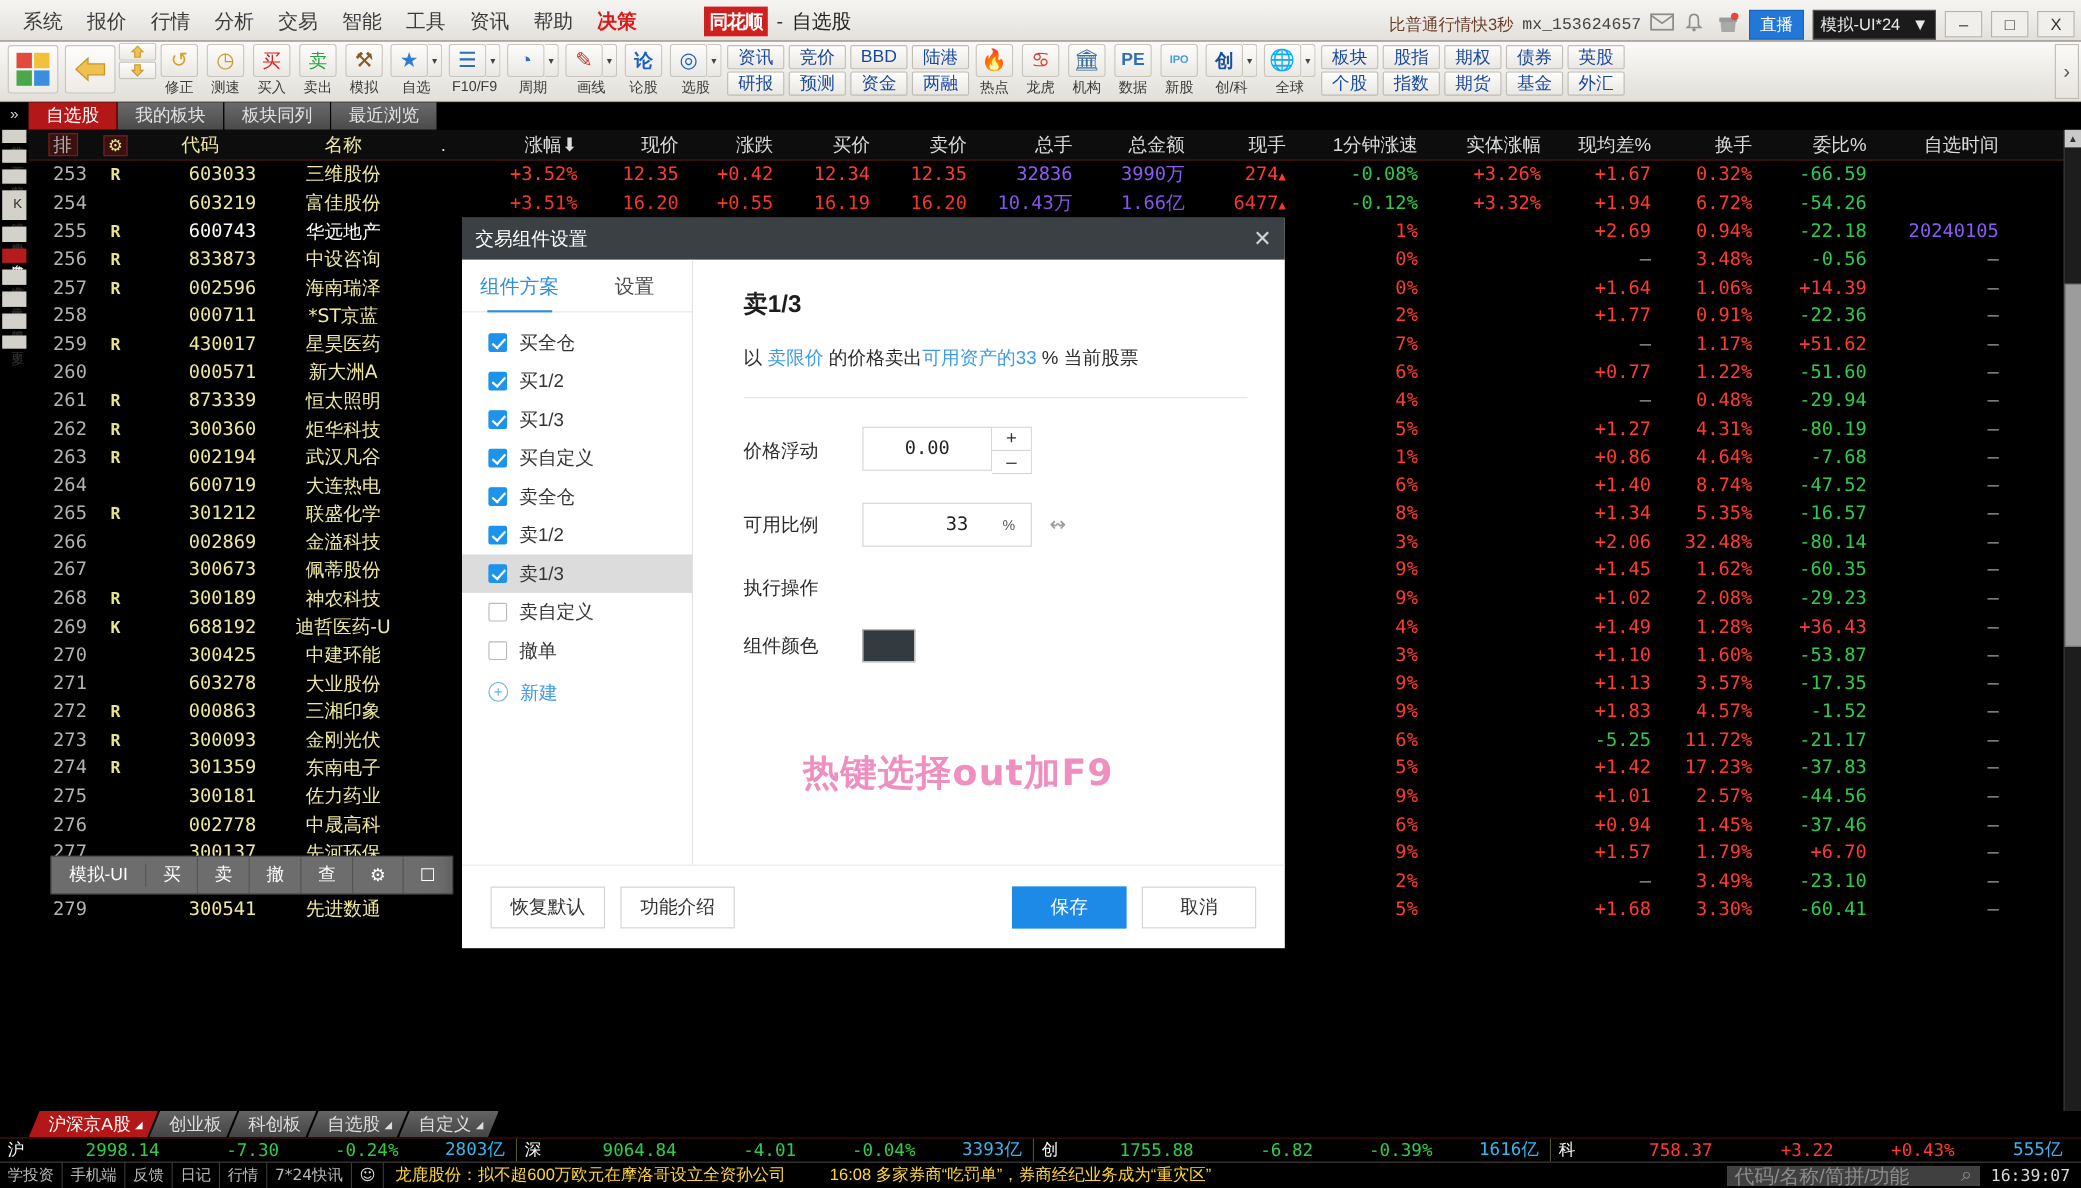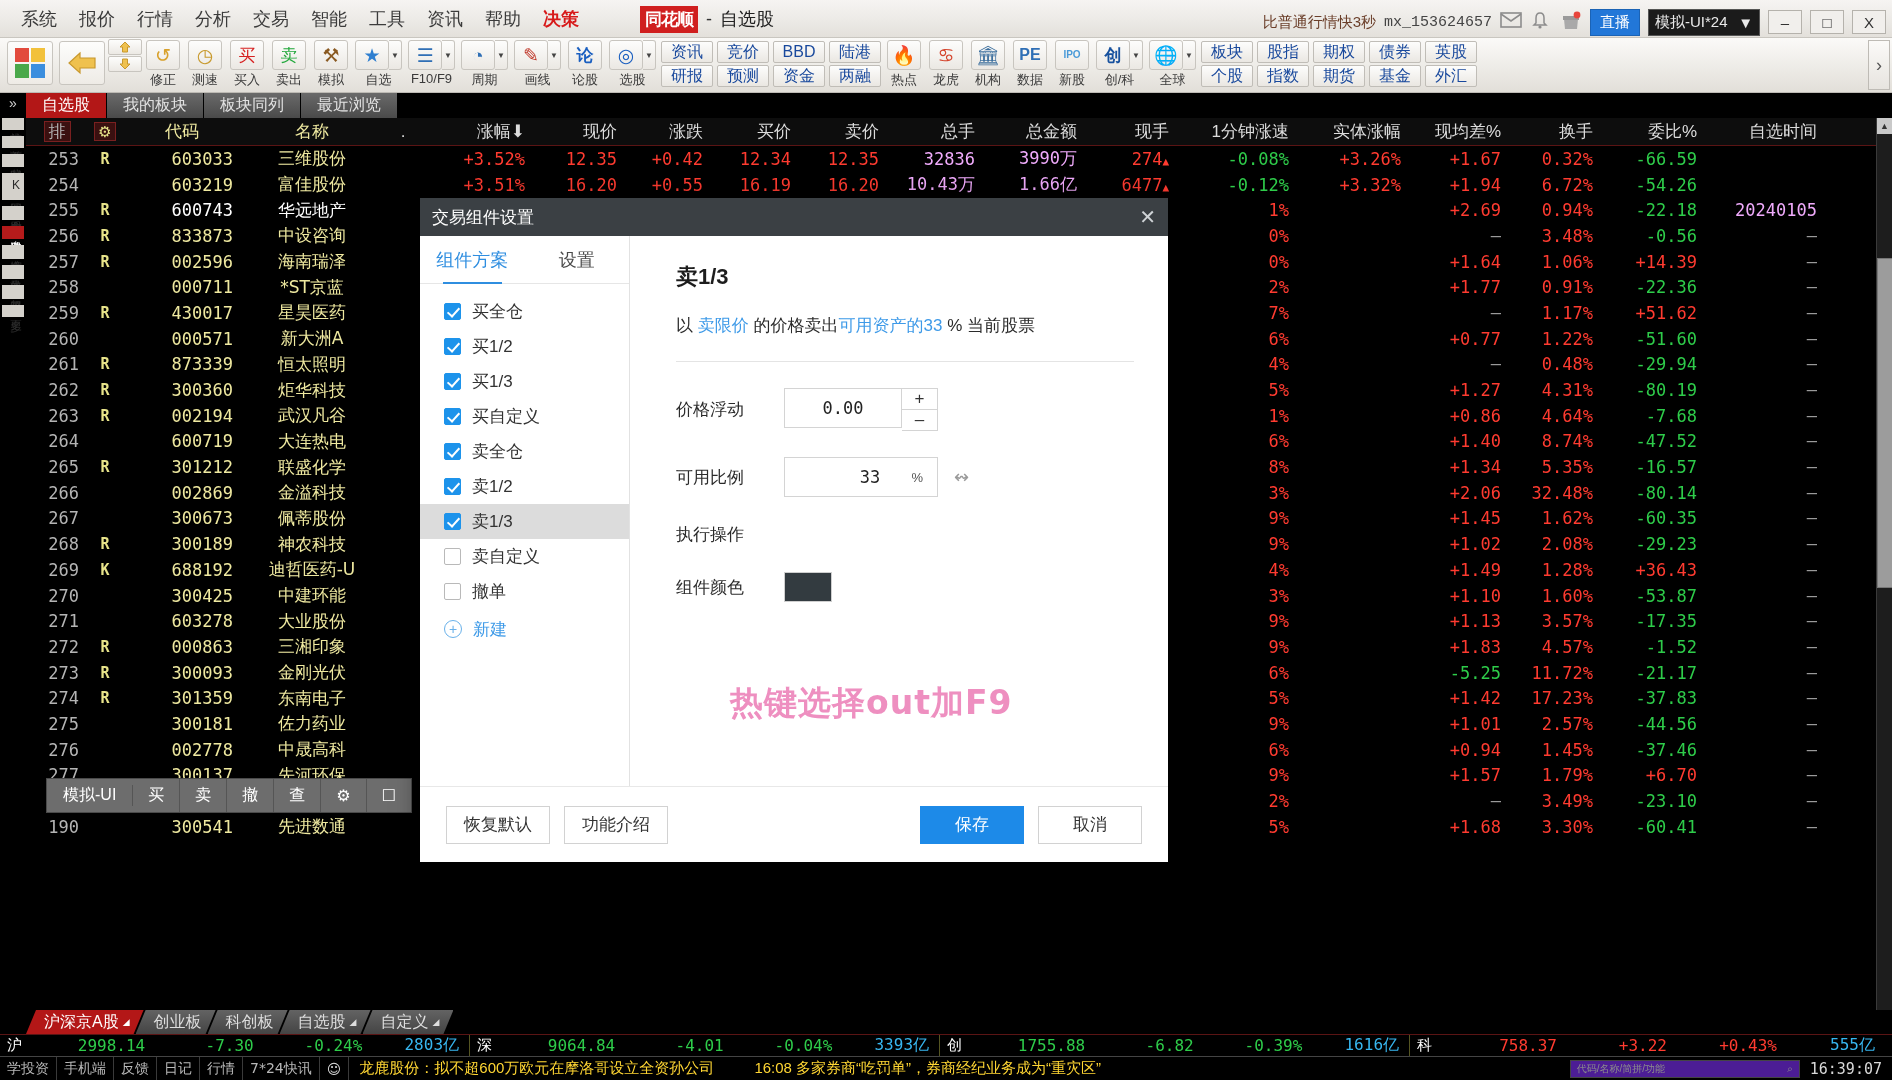--- a/index.html
+++ b/index.html
@@ -164,21 +164,21 @@
   .c-amt    { width: 102px; }
   .c-now    { width: 92px; }
   .c-spd    { width: 120px; }
   .c-body   { width: 112px; }
   .c-diff   { width: 100px; }
   .c-turn   { width: 92px; }
   .c-ratio  { width: 104px; }
   .c-addt   { width: 120px; }
   .up    { color: #ff3b30; }
   .down  { color: #2ecc4a; }
-  .white { color: #f0abfc; }
+  .white { color: #8b5cf6; }
   .gray  { color: #9a9a9a; }
   .trow .c-name.white { color: #ffffff; }
   .c-code.white { color: #ffffff; }
 
   
   .vscroll {
     position: absolute; right: 0; top: 118px; bottom: 46px; width: 16px;
     background: #1d1d1d; border-left: 1px solid #3a3a3a;
   }
   .vs-btn { height: 16px; background: #c9c9c9; display:flex; align-items:center; justify-content:center; font-size:9px; color:#333;}
@@ -224,22 +224,22 @@
   .statusbar {
     position: absolute; left: 0; bottom: 0; width: 100%; height: 24px;
     background: #000; border-top: 1px solid #444;
     display: flex; align-items: center; font-size: 14px; color: #b8b8b8;
   }
   .st-item { padding: 0 7px; border-right: 1px solid #3a3a3a; height: 100%;
     display: flex; align-items: center; font-family: "DejaVu Sans", sans-serif; }
   .st-news { color: #ffd633; padding-left: 10px; font-size: 15px; }
   .st-news2 { color: #ffd633; padding-left: 40px; font-size: 15px; }
   .st-search {
-    margin-left: auto; width: 230px; height: 18px; background: #4c1d95;
-    border: 1px solid #444; color: #8c8c8c; font-size: 10px;
+    margin-left: auto; width: 230px; height: 18px; background: #404040;
+    border: 1px solid #444; color: #8c8c8c; font-size: 18px;
     display: flex; align-items: center; padding: 0 6px; justify-content: space-between;
   }
   .st-clock { color: #d8d8d8; font-size: 15px; padding: 0 10px;
     font-family: "DejaVu Sans Mono", monospace; }
 
   
   .overlay-dialog {
     position: absolute; left: 420px; top: 198px; width: 748px; height: 664px;
     background: #fff; box-shadow: 0 3px 22px rgba(0,0,0,.55); z-index: 20;
     display: flex; flex-direction: column;
@@ -1193,21 +1193,21 @@
           <div class="td c-amt white"></div>
           <div class="td c-now up"></div>
           <div class="td c-spd up">2%</div>
           <div class="td c-body gray"></div>
           <div class="td c-diff gray">–</div>
           <div class="td c-turn up">3.49%</div>
           <div class="td c-ratio down">-23.10</div>
           <div class="td c-addt gray">–</div>
         </div>
         <div class="trow">
-          <div class="td c-rank">190</div>
+          <div class="td c-rank">279</div>
           <div class="td c-flag"></div>
           <div class="td c-code">300541</div>
           <div class="td c-name" style="text-align: center; padding-right: 0px;">先进数通</div>
           <div class="td c-dot"></div>
           <div class="td c-chg up">+3.27%</div>
           <div class="td c-price gray"></div>
           <div class="td c-delta gray"></div>
           <div class="td c-bid gray"></div>
           <div class="td c-ask gray"></div>
           <div class="td c-vol white"></div>

